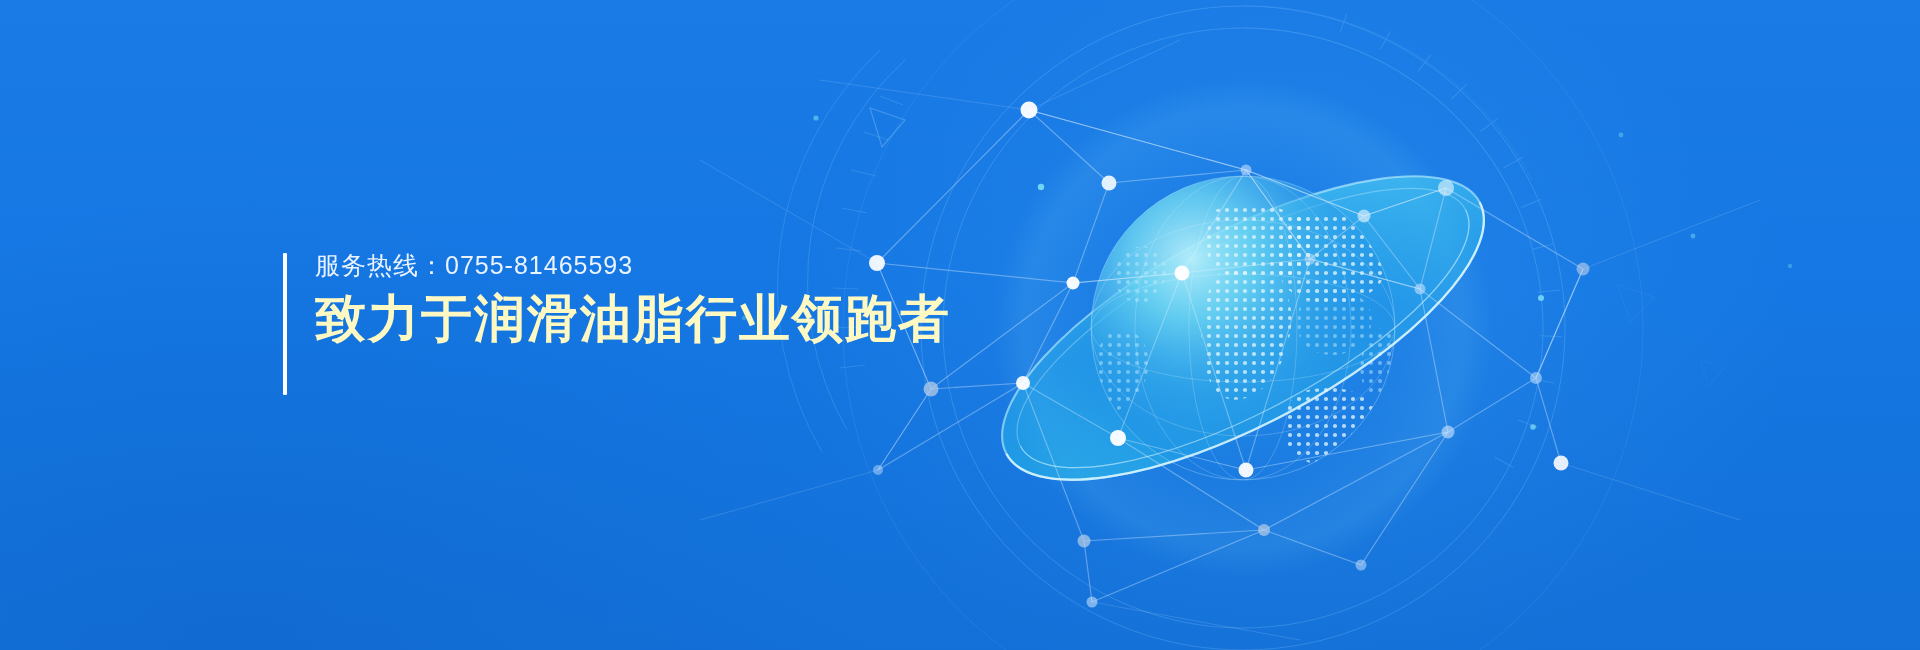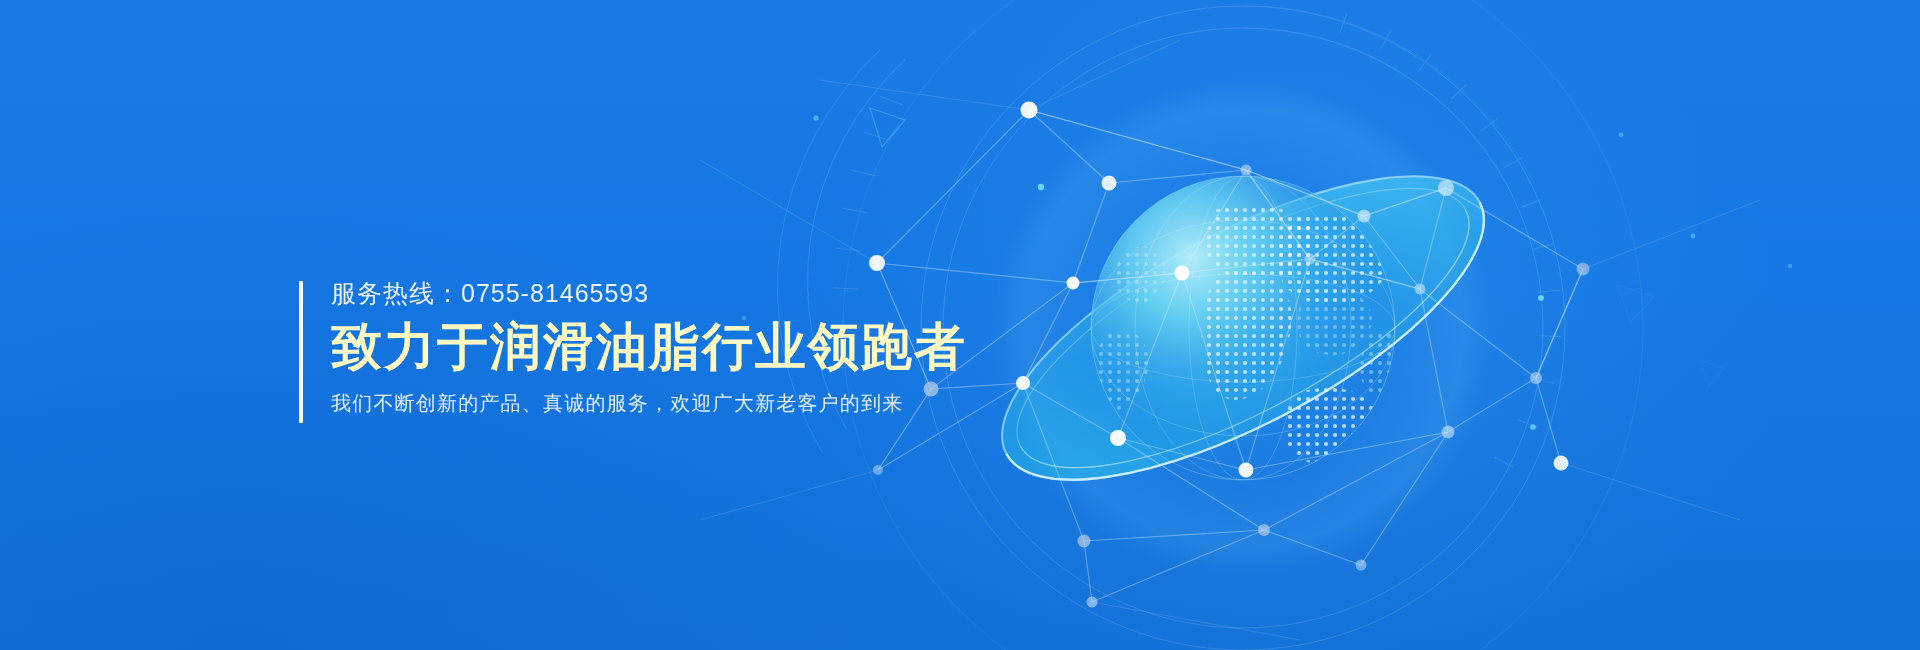--- a/index.html
+++ b/index.html
@@ -27,24 +27,23 @@
   
   .art {
     position: absolute;
     inset: 0;
     width: 1920px;
     height: 650px;
   }
   
   .text-block {
     position: absolute;
-    left: 299px;
+    left: 283px;
     top: 248px;
     padding-left: 32px;
-    margin-top: 28px;
   }
   .accent-bar {
     position: absolute;
     left: 0;
     top: 5px;
     width: 4px;
     height: 142px;
     background: #ffffff;
     border-radius: 1px;
   }
@@ -265,16 +264,15 @@
       <circle cx="1790" cy="266" r="2.2" fill-opacity="0.35"></circle>
       <circle cx="744" cy="318" r="2.2" fill-opacity="0.30"></circle>
       <circle cx="1621" cy="135" r="2.4" fill-opacity="0.40"></circle>
     </g>
   </svg>
 
   <div class="text-block">
     <div class="accent-bar"></div>
     <div class="hotline">服务热线：0755-81465593</div>
     <div class="headline">致力于润滑油脂行业领跑者</div>
-    <div class="subline">我们不断创新的产品、真诚的服务，欢迎广大新老客户的到来</div>
   </div>
 
 </div>
 
 </body></html>

